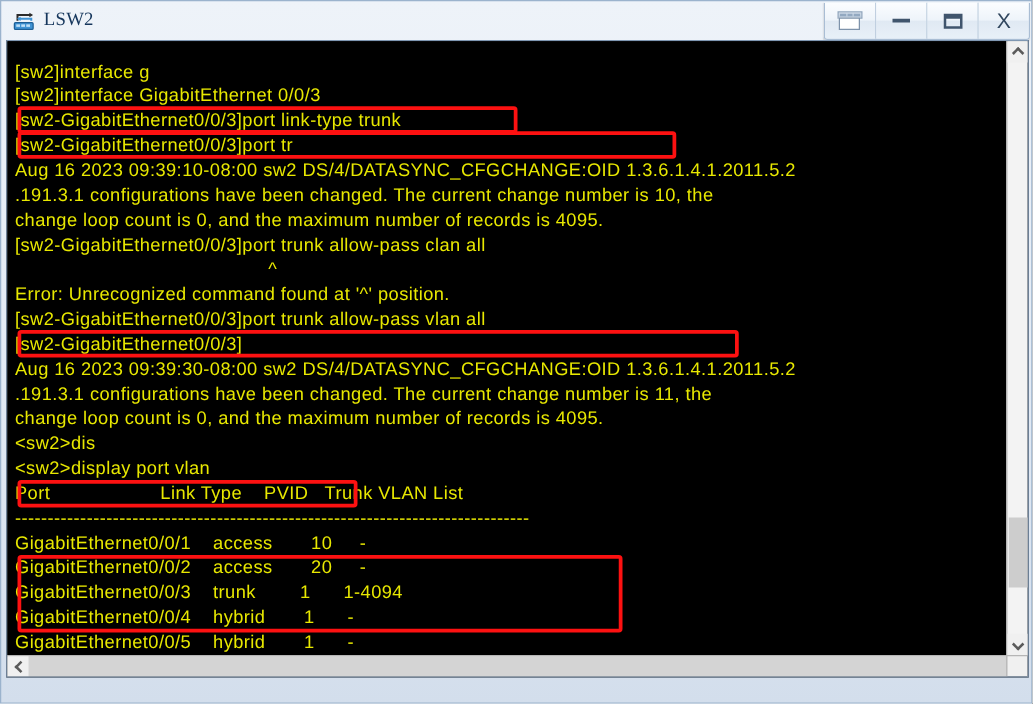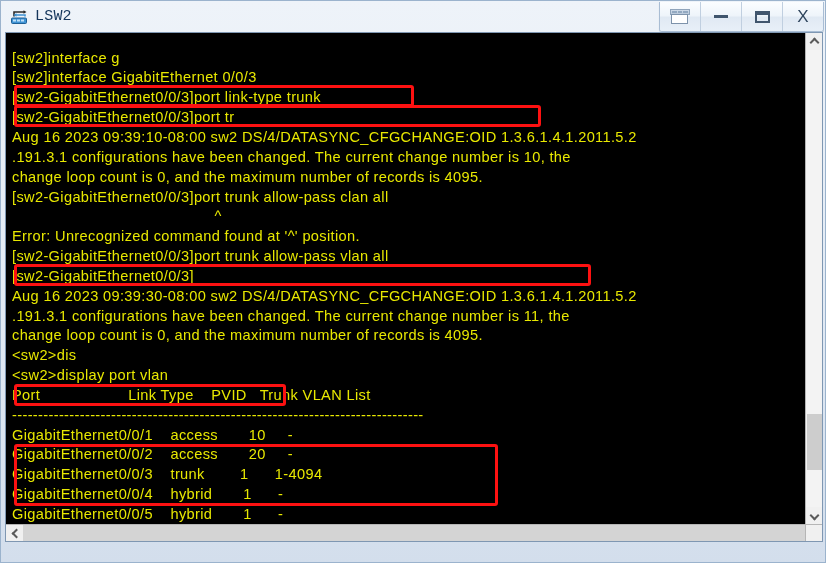--- a/index.html
+++ b/index.html
@@ -44,21 +44,21 @@
     height: 24px;
   }
   .app-icon {
     width: 19px; height: 19px;
     position: relative;
     display: block;
   }
   .title-text {
     font-size: 15px;
     color: #15365c;
-    font-family: Liberation Mono, monospace;
+    font-family: Liberation Serif, serif;
     letter-spacing: 0.2px;
     white-space: nowrap;
   }
 
   .winbtns {
     position: absolute;
     right: 3px; top: 1px;
     display: flex;
     height: 29px;
     border: 1px solid #a9bdd4;

